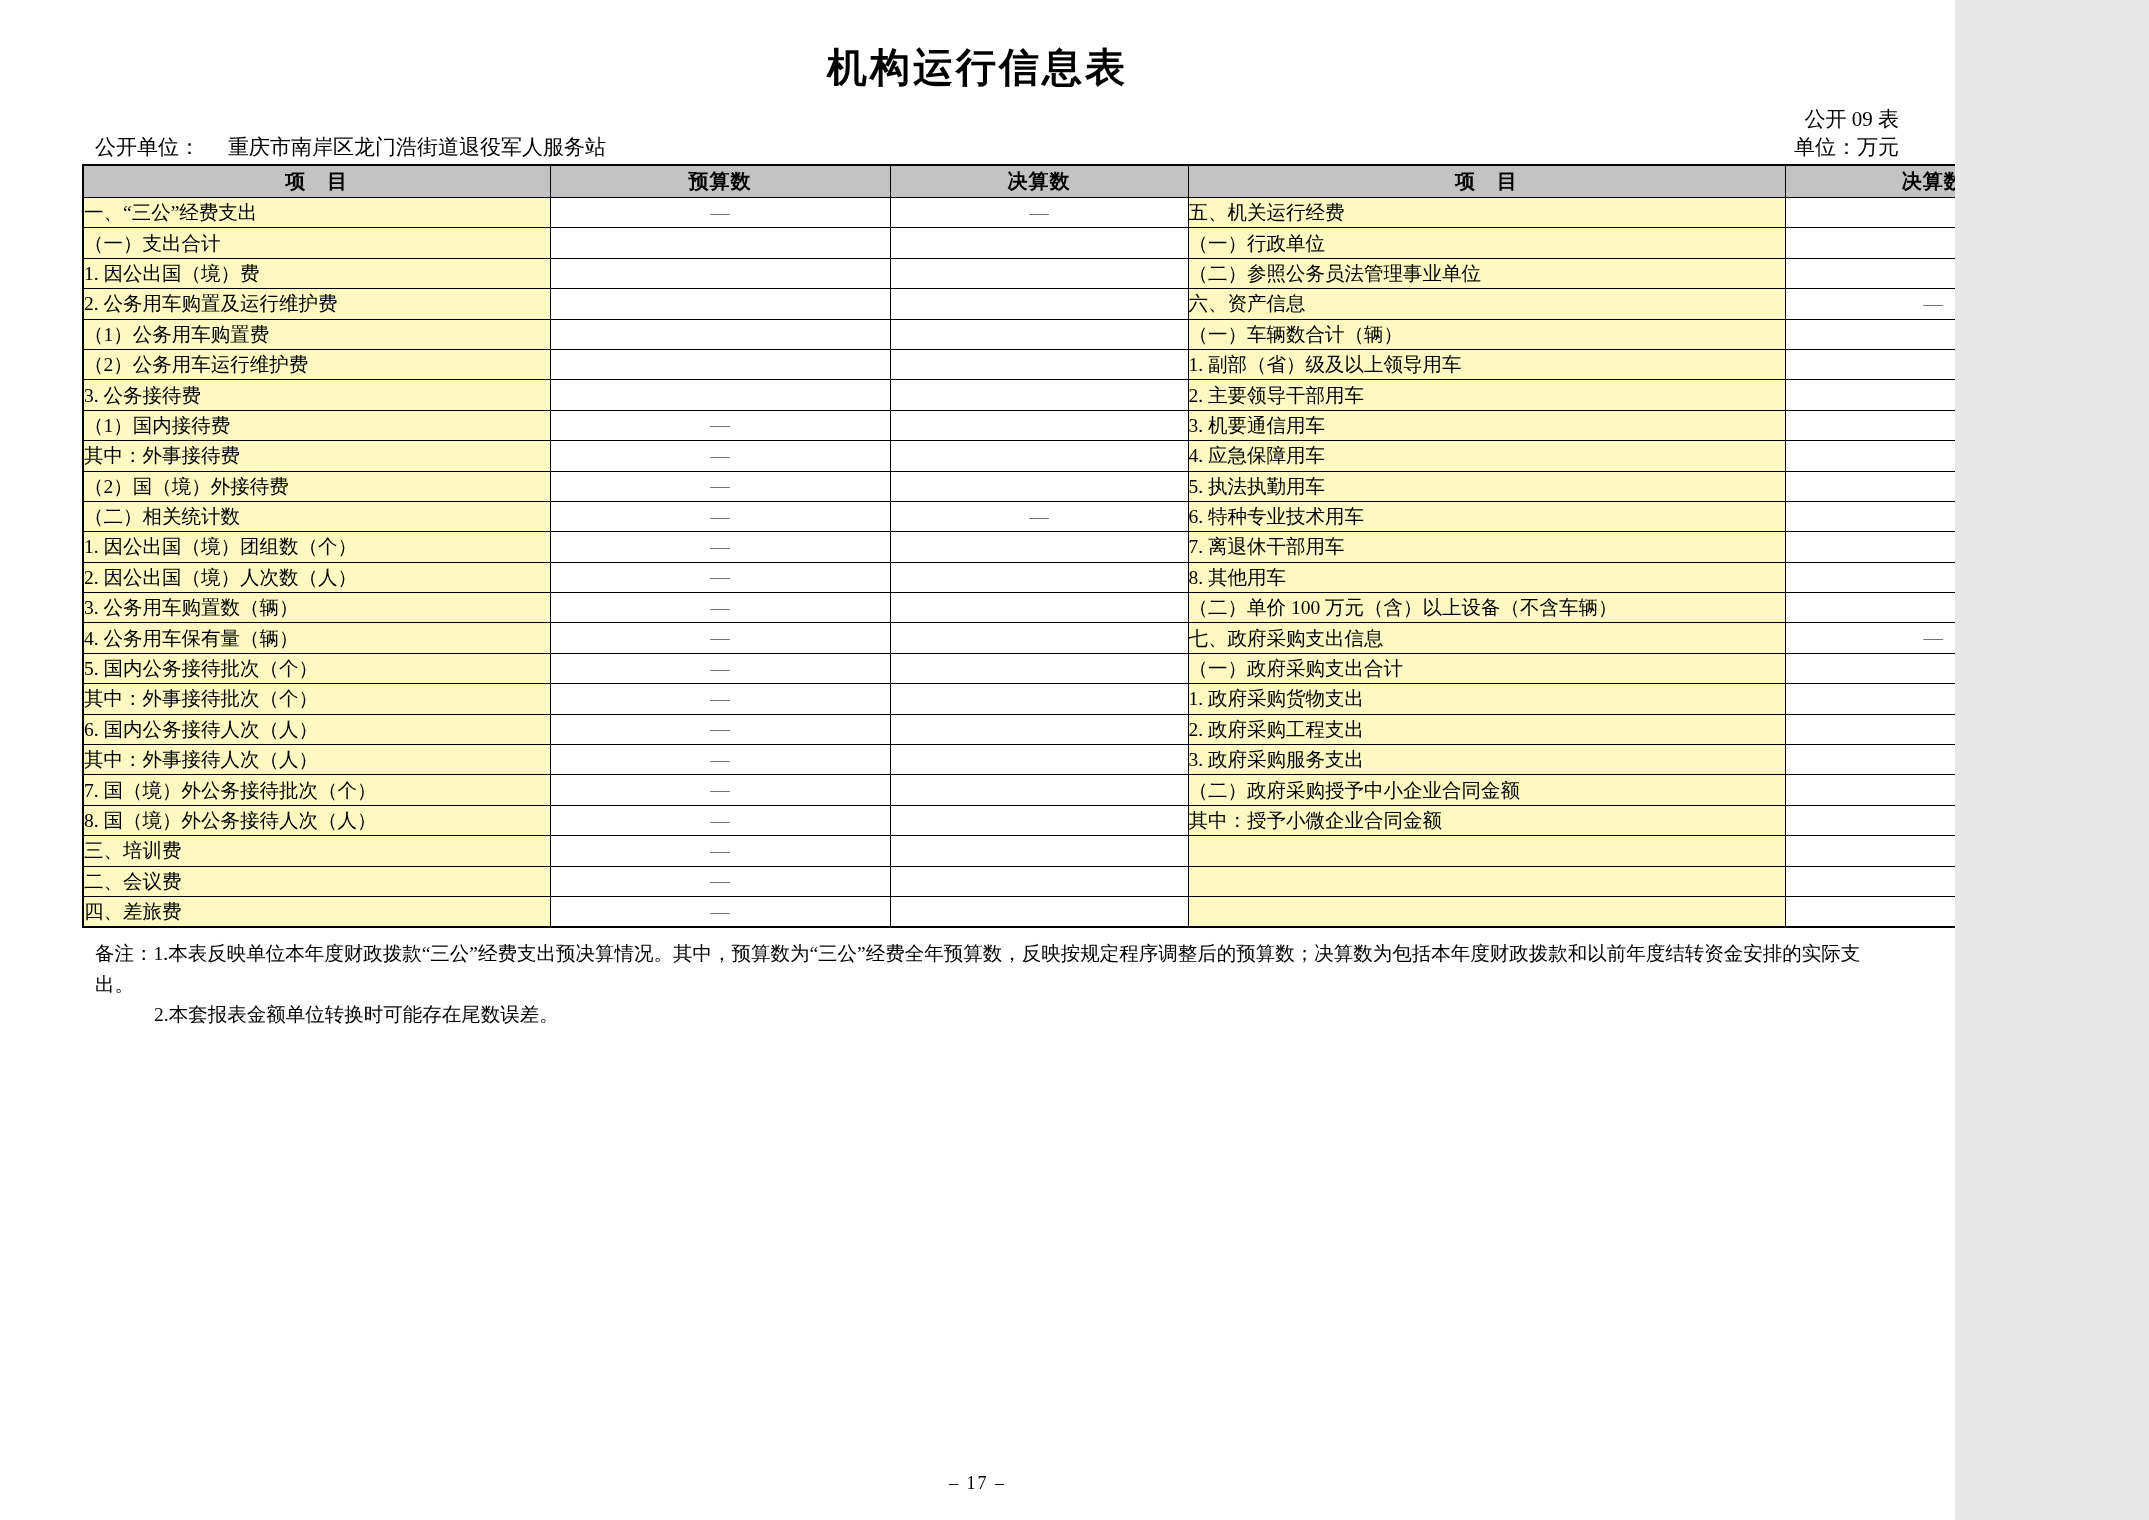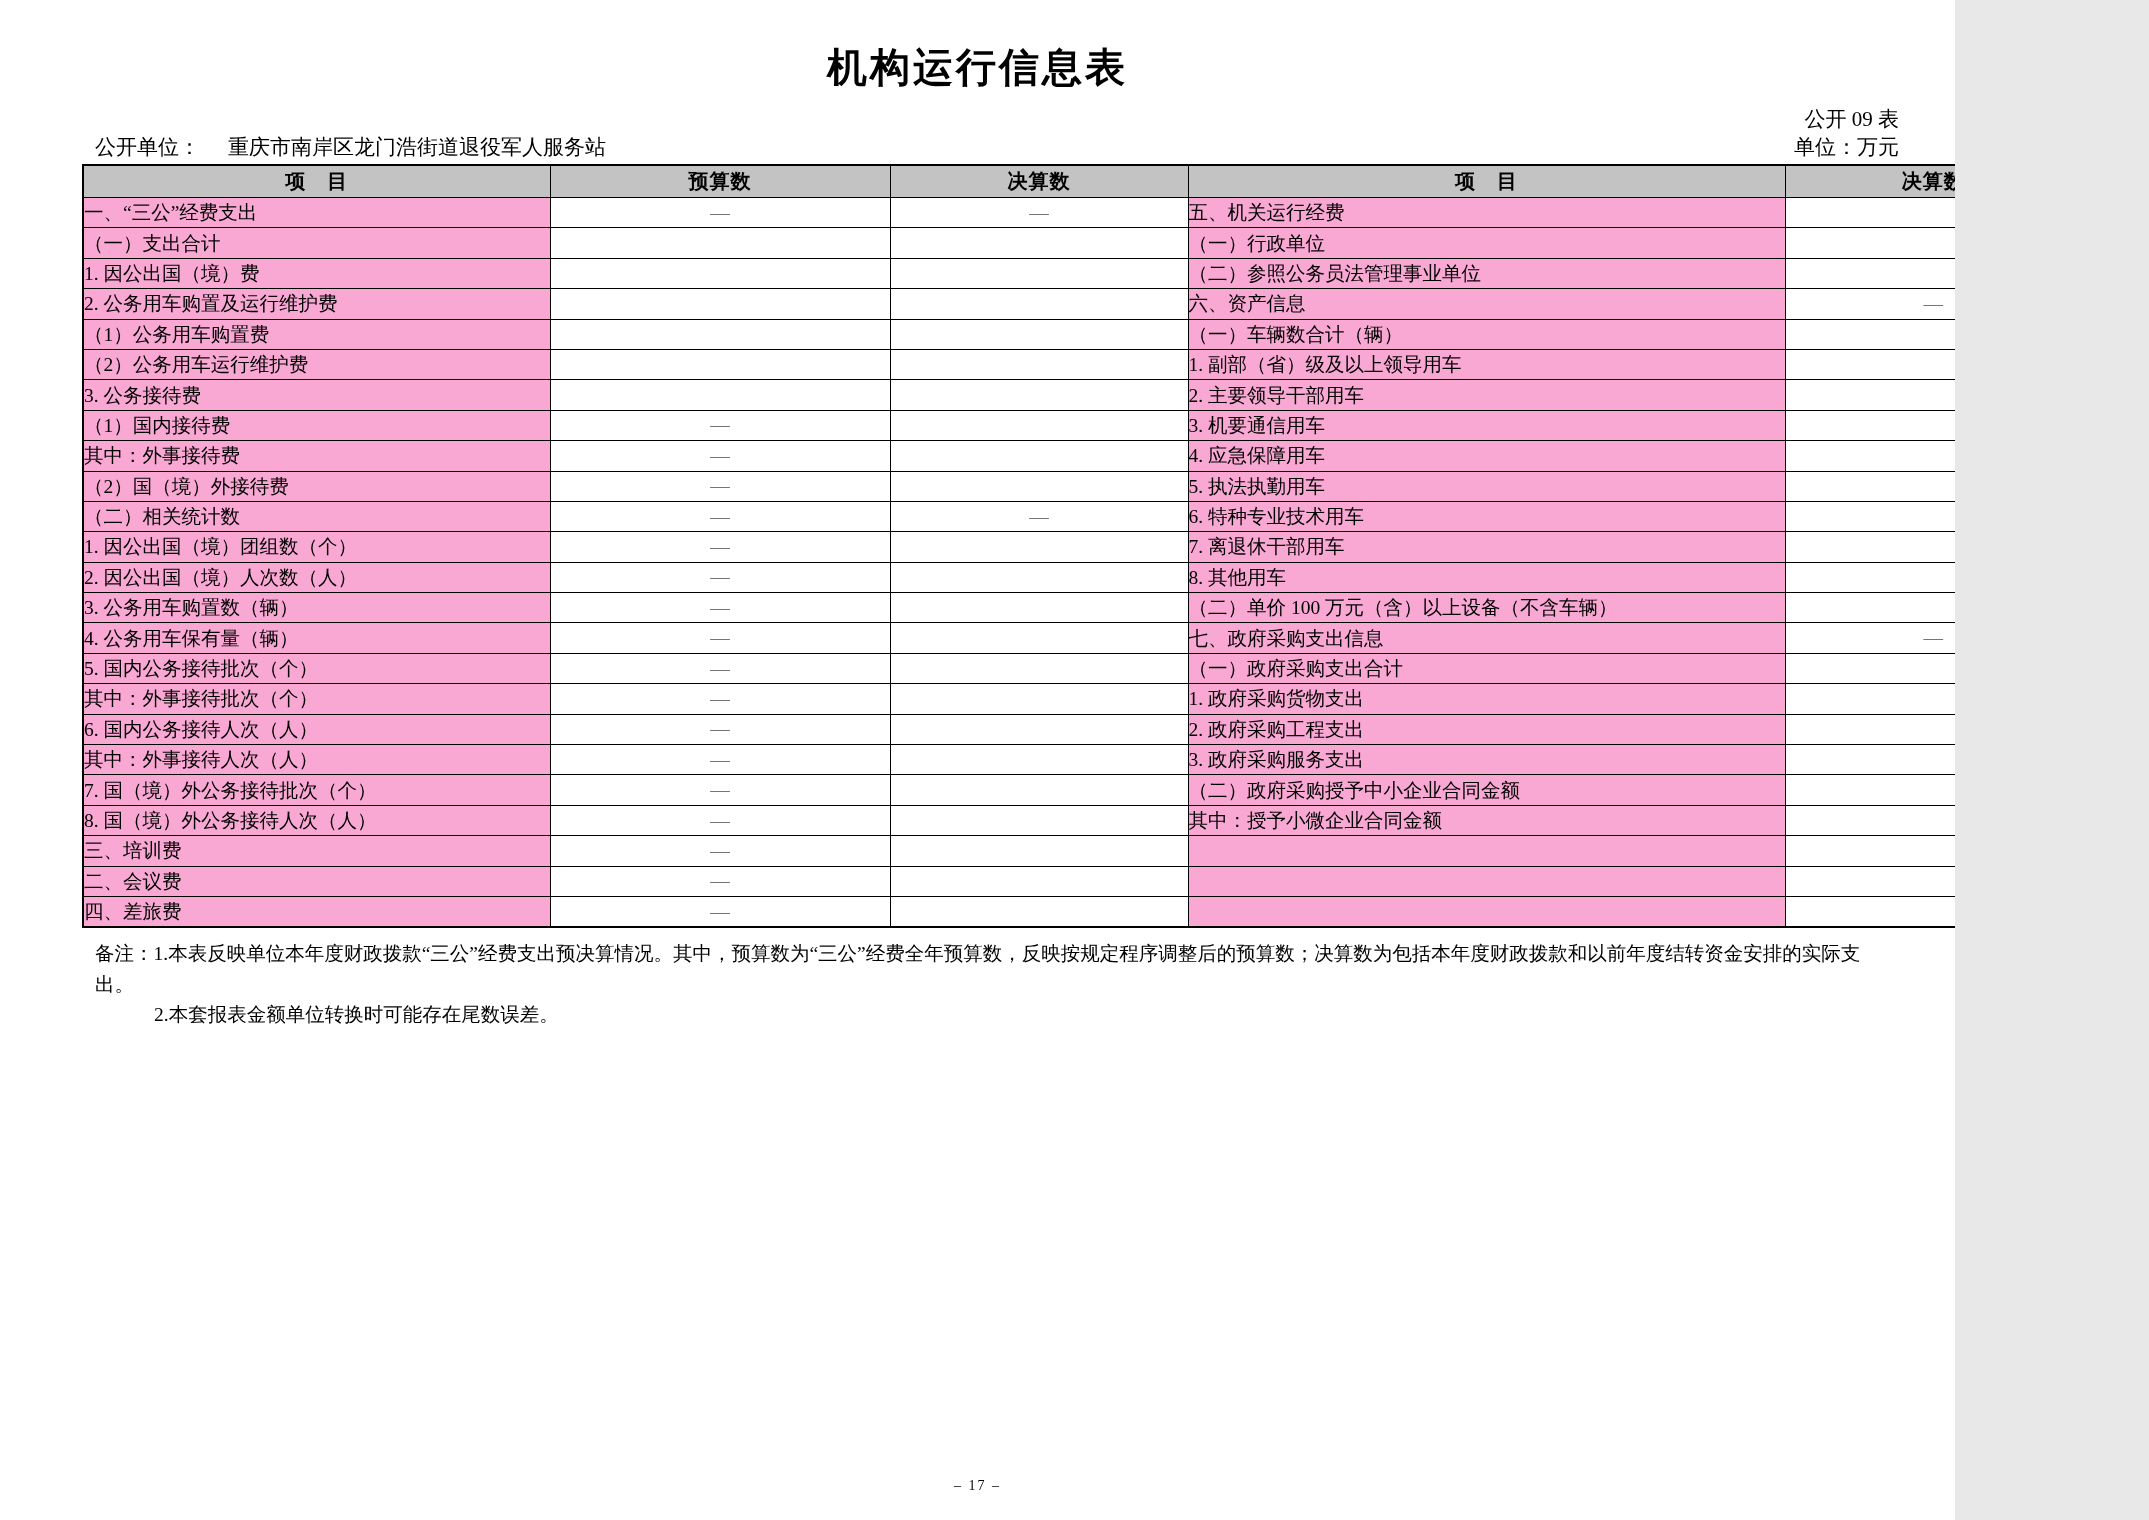--- a/index.html
+++ b/index.html
@@ -39,35 +39,35 @@
     font-size:19.5px;
     padding:0;
   }
   table.grid th {
     height:31px;
     background:#c3c3c3;
     font-weight:bold; text-align:center; font-size:20px;
     letter-spacing:1px;
   }
   table.grid td { height:29.4px; }
-  td.label { background:#f9a8d4; text-align:left; }
+  td.label { background:#fef9c3; text-align:left; }
   td.num   { background:#ffffff; text-align:center; color:#6e6e6e; }
   .ind0 { padding-left:4px; }
   .ind1 { padding-left:31px; }
   .ind2 { padding-left:64px; }
   .ind3 { padding-left:84px; }
   .ind4 { padding-left:111px; }
   .notes {
     margin:11px 60px 0 95px;
     font-size:19.5px; line-height:1.55;
   }
   .notes .line2 { padding-left:59px; }
   .page-num {
     position:absolute; bottom:26px; left:0; right:0;
-    text-align:center; font-size:14px; letter-spacing:2px;
+    text-align:center; font-size:18px; letter-spacing:2px;
   }
 </style>
 </head>
 <body>
 
 <div class="sheet">
 
   <h1 class="title">机构运行信息表</h1>
 
   <div class="form-code">公开 09 表</div>

